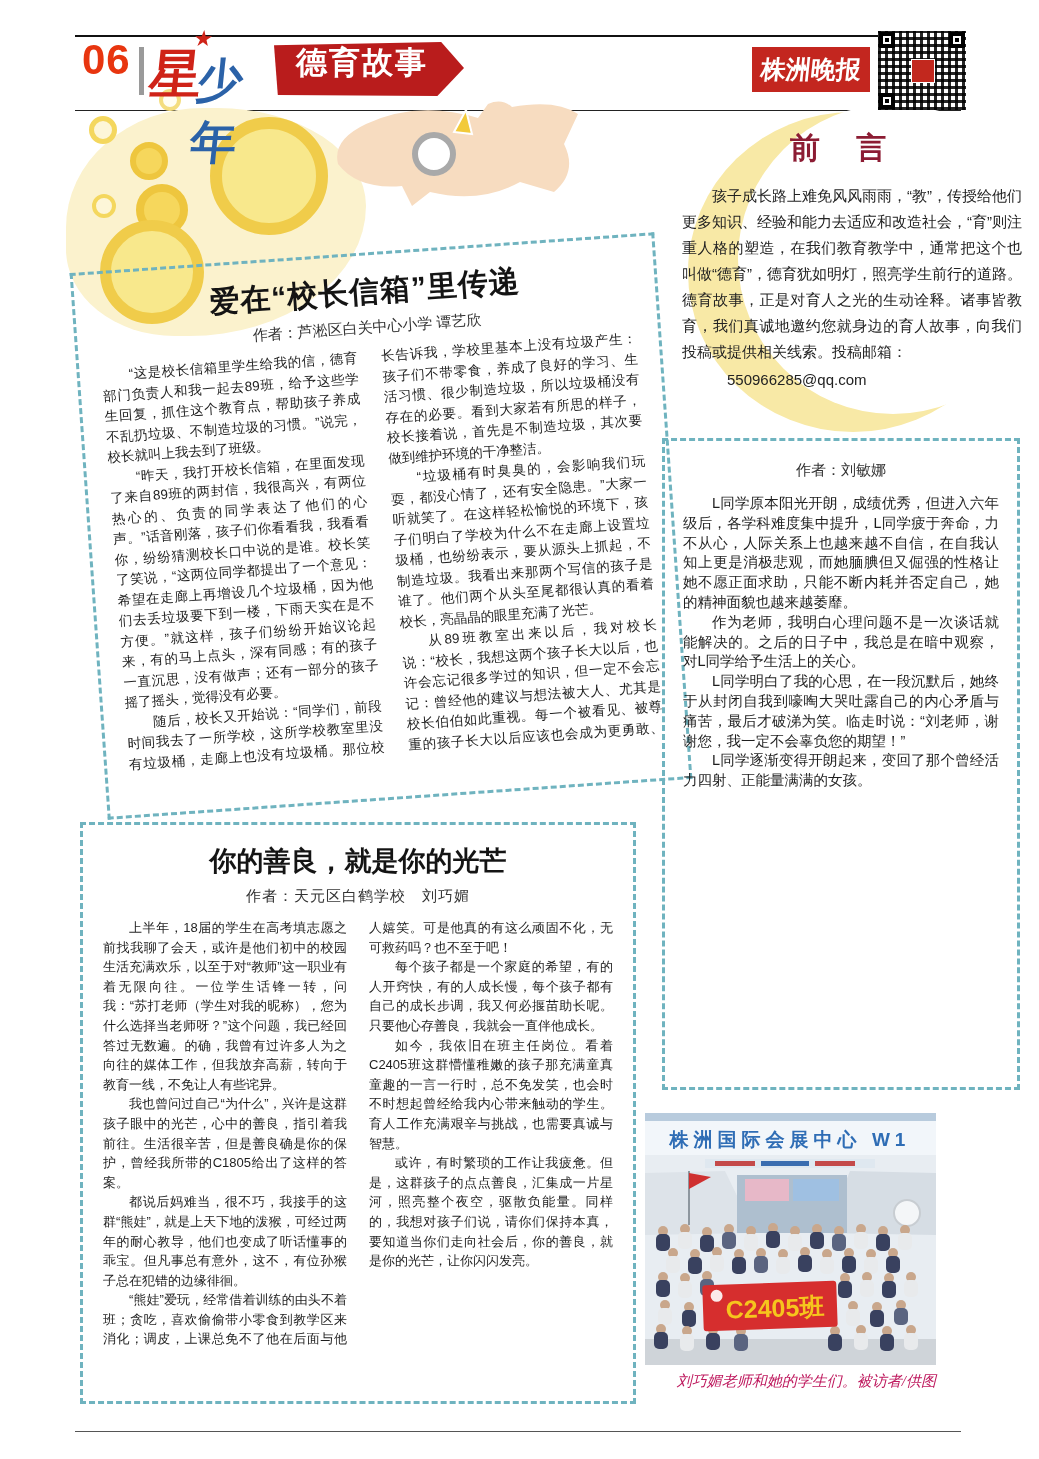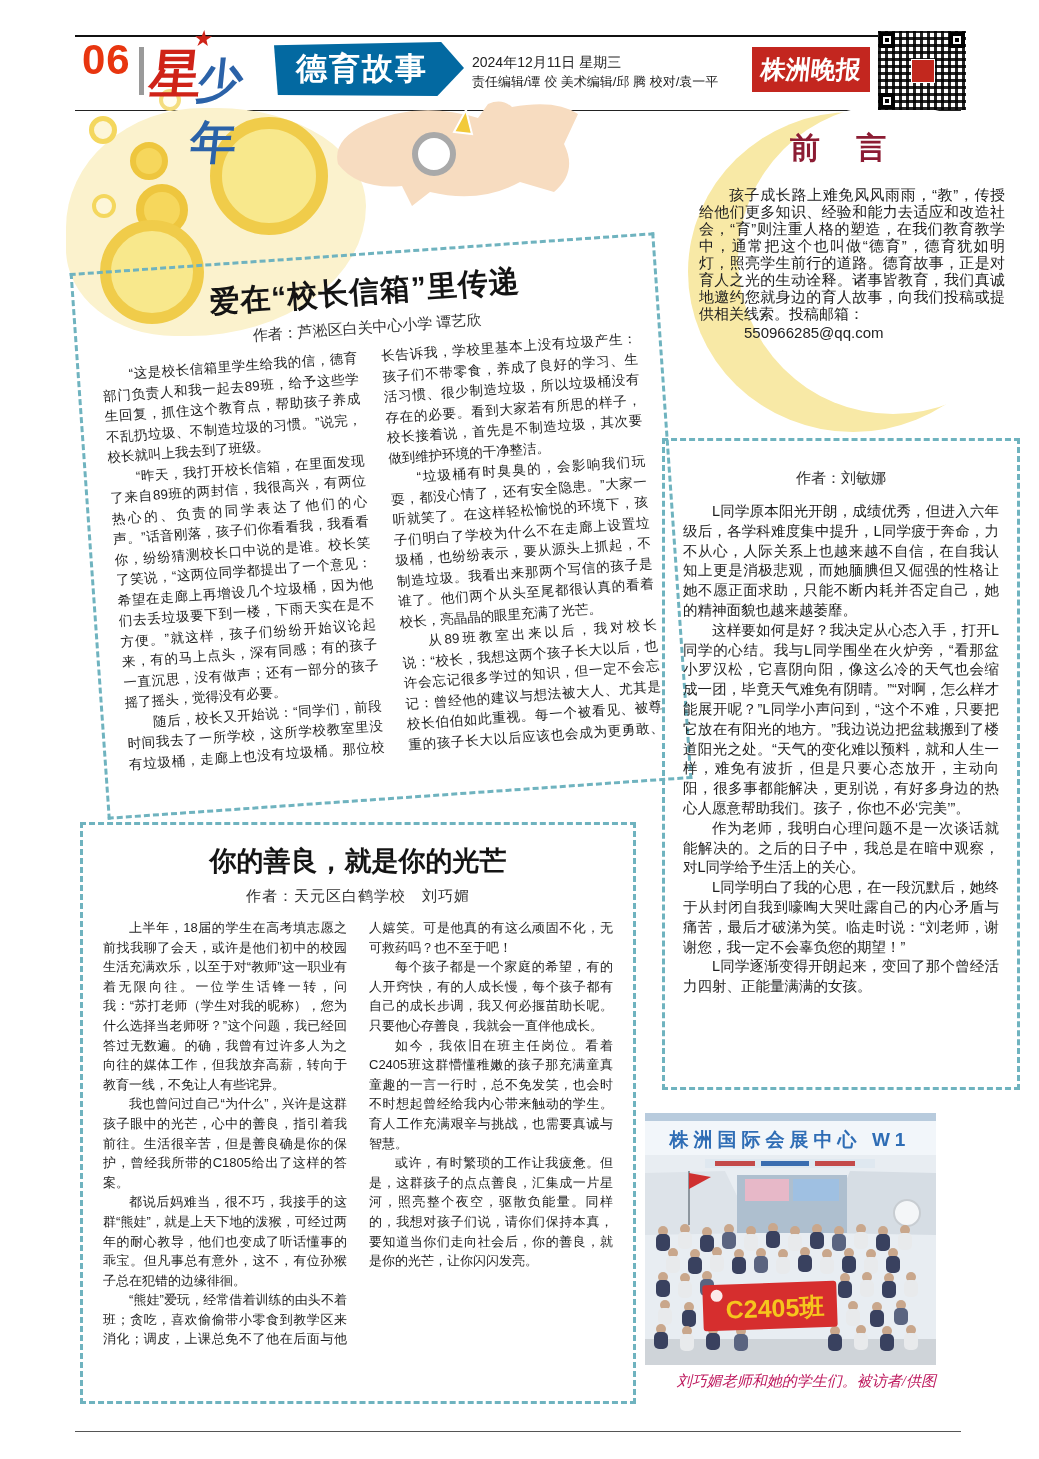--- a/index.html
+++ b/index.html
@@ -11,22 +11,22 @@
   .rule-head{left:75px;top:110px;width:886px;height:1px;background:#222;}
   .rule-bottom{left:75px;top:1431px;width:886px;height:1px;background:#555;}
 
   
   .pagenum{position:absolute;left:82px;top:36px;font-size:42px;font-weight:bold;color:#e8350f;letter-spacing:1px;z-index:3;}
   .head-divider{position:absolute;left:139px;top:47px;width:5px;height:48px;background:#9a9a9a;z-index:3;}
   .brand{position:absolute;left:150px;top:36px;width:130px;height:70px;z-index:4;transform:skewX(-6deg);}
   .brand .xing{position:absolute;left:0;top:4px;font-size:52px;font-weight:bold;color:#cf2318;}
   .brand .shaonian{position:absolute;left:48px;top:14px;font-size:46px;font-weight:bold;color:#2b62a8;}
   .brand .star{position:absolute;left:40px;top:-10px;font-size:22px;color:#cf2318;}
-  .section-banner{position:absolute;left:274px;top:42px;width:190px;height:54px;background:#0369a1;z-index:3;
-    clip-path:polygon(0% 6%,88% 0%,100% 48%,86% 100%,2% 98%);display:flex;align-items:center;justify-content:center;}
+  .section-banner{position:absolute;left:274px;top:42px;width:190px;height:54px;background:#b91c1c;z-index:3;
+    clip-path:polygon(0% 6%,88% 0%,100% 48%,86% 100%,2% 98%);display:flex;justify-content:center;}
   .section-banner span{color:#fff;font-size:31px;font-weight:bold;letter-spacing:2px;padding-right:14px;}
   .dateblock{position:absolute;left:472px;top:52px;z-index:3;line-height:20px;}
   .dateblock .d1{font-size:14px;color:#222;}
   .dateblock .d2{font-size:13px;color:#222;}
   .masthead{position:absolute;left:752px;top:47px;width:118px;height:45px;background:#c3261f;z-index:3;
     display:flex;align-items:center;justify-content:center;}
   .masthead span{color:#fff;font-size:25px;font-weight:bold;font-family:"Liberation Serif","DejaVu Serif",serif;transform:skewX(-6deg);}
   .qr{position:absolute;left:878px;top:31px;width:88px;height:79px;z-index:3;background:#fff;
     background-image:
       repeating-linear-gradient(0deg,rgba(0,0,0,.85) 0 3px,transparent 3px 7px),
@@ -47,38 +47,38 @@
   .bub-e{left:136px;top:184px;width:52px;height:52px;border:8px solid #eec63e;background:#f6d75c;}
   .bub-f{left:92px;top:194px;width:24px;height:24px;border:4px solid #f4d75e;background:#fdf6d8;}
   .bub-g{left:100px;top:220px;width:104px;height:104px;border:11px solid #f0cc4a;background:#f8e88c;}
   .fish{position:absolute;left:330px;top:98px;width:252px;height:110px;z-index:2;}
   .crescent-outer{position:absolute;left:688px;top:112px;width:330px;height:320px;border-radius:50%;background:#f8e9a6;z-index:1;}
   .crescent-inner{position:absolute;left:738px;top:104px;width:310px;height:310px;border-radius:50%;background:#ffffff;z-index:1;}
 
   
   .preface{position:absolute;left:682px;top:128px;width:340px;z-index:3;}
   .preface h2{margin:0 0 14px 108px;font-size:30px;font-weight:bold;color:#8c1c33;letter-spacing:14px;}
-  .preface p{margin:17px;font-size:15px;line-height:17px;text-align:justify;text-indent:2em;color:#222;}
+  .preface p{margin:0;font-size:15px;line-height:26px;text-align:justify;text-indent:2em;color:#222;}
   .preface .email{display:block;text-indent:3em;font-size:15px;margin-top:2px;color:#222;}
 
   
   .artbox{position:absolute;border:3px dashed #6fb3bf;box-sizing:border-box;z-index:4;background:transparent;}
   .artbox h1{margin:0;text-align:center;font-weight:bold;color:#141414;}
   .artbox .author{text-align:center;color:#333;}
   .artbox .body{text-align:justify;color:#1e1e1e;}
   .artbox .body p{margin:0;text-indent:2em;}
 
   .art1{left:88px;top:252px;width:586px;height:548px;transform:rotate(-4deg);padding:16px 22px;}
   .art1 h1{font-size:30px;letter-spacing:1px;}
   .art1 .author{font-size:15px;margin:6px 0 10px;}
   .art1 .body{column-count:2;column-gap:24px;font-size:13.5px;line-height:20.5px;height:428px;overflow:hidden;column-fill:auto;}
 
   .art2{left:662px;top:438px;width:358px;height:652px;padding:20px 18px;}
   .art2 h1{font-size:29px;}
-  .art2 .author{font-size:15px;margin:8px 0 14px;}
+  .art2 .author{font-size:15px;margin:0 0 14px;}
   .art2 .body{font-size:14.5px;line-height:19.8px;height:520px;overflow:hidden;}
 
   .art3{left:80px;top:822px;width:556px;height:582px;padding:18px 20px;}
   .art3 h1{font-size:27px;}
   .art3 .author{font-size:15px;margin:8px 0 12px;letter-spacing:1px;}
   .art3 .body{column-count:2;column-gap:22px;font-size:13px;line-height:19.6px;height:470px;overflow:hidden;column-fill:auto;}
 
   
   .photo{position:absolute;left:645px;top:1113px;width:291px;height:252px;z-index:4;background:#8b5cf6;overflow:hidden;}
   .caption{position:absolute;left:645px;top:1372px;width:291px;z-index:4;text-align:right;
@@ -95,24 +95,20 @@
 
   <div class="pagenum">06</div>
   <div class="head-divider"></div>
   <div class="brand">
     <span class="xing">星</span>
     <span class="star">★</span>
     <span class="shaonian">少年</span>
   </div>
   <div class="section-banner">
     <span>德育故事</span>
-  </div>
-  <div class="dateblock">
-    <div class="d1">2024年12月11日 星期三</div>
-    <div class="d2">责任编辑/谭 佼 美术编辑/邱 腾 校对/袁一平</div>
   </div>
   <div class="masthead">
     <span>株洲晚报</span>
   </div>
   <div class="qr">
     <div class="finder f1"></div>
     <div class="finder f2"></div>
     <div class="finder f3"></div>
     <div class="qcenter"></div>
   </div>
@@ -152,21 +148,20 @@
       <p>随后，校长又开始说：“同学们，前段时间我去了一所学校，这所学校教室里没有垃圾桶，走廊上也没有垃圾桶。那位校长告诉我，学校里基本上没有垃圾产生：孩子们不带零食，养成了良好的学习、生活习惯、很少制造垃圾，所以垃圾桶没有存在的必要。看到大家若有所思的样子，校长接着说，首先是不制造垃圾，其次要做到维护环境的干净整洁。</p>
       <p>“垃圾桶有时臭臭的，会影响我们玩耍，都没心情了，还有安全隐患。”大家一听就笑了。在这样轻松愉悦的环境下，孩子们明白了学校为什么不在走廊上设置垃圾桶，也纷纷表示，要从源头上抓起，不制造垃圾。我看出来那两个写信的孩子是谁了。他们两个从头至尾都很认真的看着校长，亮晶晶的眼里充满了光芒。</p>
       <p>从89班教室出来以后，我对校长说：“校长，我想这两个孩子长大以后，也许会忘记很多学过的知识，但一定不会忘记：曾经他的建议与想法被大人、尤其是校长伯伯如此重视。每一个被看见、被尊重的孩子长大以后应该也会成为更勇敢、更会尊重他人的公民吧。”校长点点头，语重心长地对我说：“今天他们写出了自己对学校的建议，如果我看到了不回复，他们的热情就会被浇灭。明天再有任何事情，他们都不会再说了。教育就在由一件一件的小事组成，就发生在一点一滴的真实生活里。”</p>
     </div>
   </div>
 
   <div class="artbox art2">
     <div class="author">作者：刘敏娜</div>
     <div class="body">
       <p>L同学原本阳光开朗，成绩优秀，但进入六年级后，各学科难度集中提升，L同学疲于奔命，力不从心，人际关系上也越来越不自信，在自我认知上更是消极悲观，而她腼腆但又倔强的性格让她不愿正面求助，只能不断内耗并否定自己，她的精神面貌也越来越萎靡。</p>
-      <p>这样要如何是好？我决定从心态入手，打开L同学的心结。我与L同学围坐在火炉旁，“看那盆小罗汉松，它喜阴向阳，像这么冷的天气也会缩成一团，毕竟天气难免有阴晴。”“对啊，怎么样才能展开呢？”L同学小声问到，“这个不难，只要把它放在有阳光的地方。”我边说边把盆栽搬到了楼道阳光之处。“天气的变化难以预料，就和人生一样，难免有波折，但是只要心态放开，主动向阳，很多事都能解决，更别说，有好多身边的热心人愿意帮助我们。孩子，你也不必‘完美’”。</p>
       <p>作为老师，我明白心理问题不是一次谈话就能解决的。之后的日子中，我总是在暗中观察，对L同学给予生活上的关心。</p>
       <p>L同学明白了我的心思，在一段沉默后，她终于从封闭自我到嚎啕大哭吐露自己的内心矛盾与痛苦，最后才破涕为笑。临走时说：“刘老师，谢谢您，我一定不会辜负您的期望！”</p>
       <p>L同学逐渐变得开朗起来，变回了那个曾经活力四射、正能量满满的女孩。</p>
     </div>
   </div>
 
   <div class="artbox art3">
     <h1>你的善良，就是你的光芒</h1>
     <div class="author">作者：天元区白鹤学校　刘巧媚</div>
     <div class="body">

